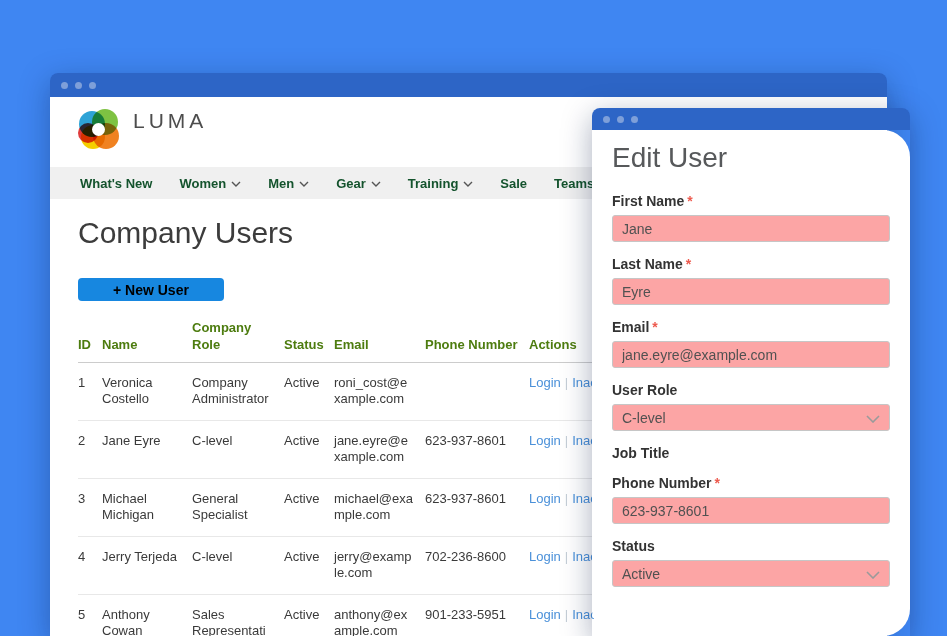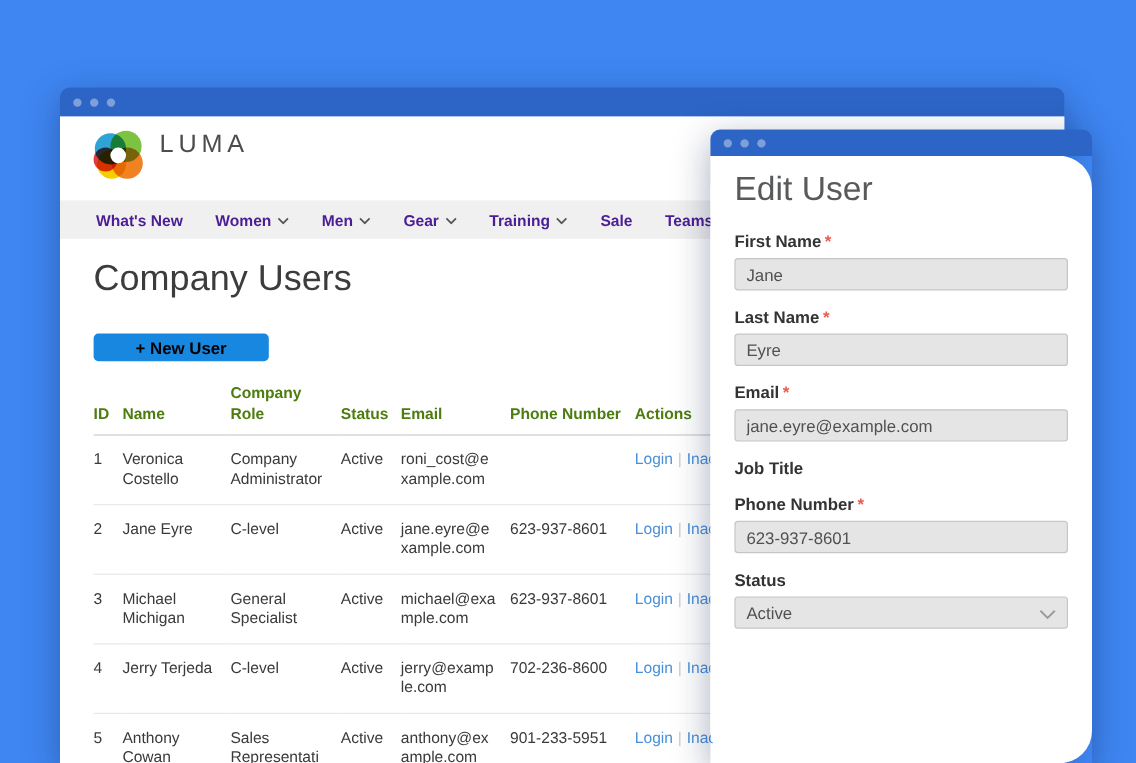--- a/index.html
+++ b/index.html
@@ -30,21 +30,21 @@
   .li-yellow { width:24px; height:24px; left:3px;  bottom:1px; background:#f5ce00; }
   .li-orange { width:26px; height:26px; right:0;   bottom:1px; background:#f08221; }
   .li-red    { width:20px; height:20px; left:0;    bottom:7px; background:#e03c3c; }
   .logo-hole { position:absolute; width:13px; height:13px; left:14px; top:14px; border-radius:50%; background:#fff; }
   .brand { font-size:21px; letter-spacing:4px; color:#4d4d4d; font-weight:400; }
 
   .nav-bar {
     margin-top:10px; height:32px; background:var(--navbar-bg,#f0f0f0);
     display:flex; align-items:center; gap:27px; padding-left:30px;
   }
-  .nav-item { display:flex; align-items:center; gap:5px; font-size:13px; font-weight:700; color:#4c1d95; cursor:pointer; }
+  .nav-item { display:flex; align-items:center; gap:5px; font-size:13px; font-weight:700; color:#14532d; cursor:pointer; }
   .caret { display:inline-flex; margin-top:2px; }
 
   .page-title { font-size:30px; font-weight:400; color:#3c3c3c; margin:17px 0 0 28px; }
 
   .new-user-btn {
     margin:28px 0 0 28px; height:23px; padding:0 35px;
     background:var(--accent,#1787e0); color:#000000; font-size:14px; font-weight:700;
     border:none; border-radius:4px; font-family:"Liberation Sans",sans-serif; cursor:pointer;
   }
 
@@ -68,21 +68,21 @@
   .modal-window { left:592px; top:108px; width:318px; height:528px; z-index:10; }
   .modal-window .titlebar { height:22px; }
   .modal-body { background:#fff; height:506px; padding:7px 20px 20px; overflow:hidden;border-radius:27px; }
   .modal-title { font-size:28px; font-weight:300; color:#57595b; margin:5px 0 19px; }
 
   .field { margin-bottom:14px; }
   .field-label { font-size:14px; font-weight:700; color:#333; margin-bottom:6px; }
   .req { color:var(--required,#ed5a4e); margin-left:3px; }
   .text-input, .select-box {
     width:278px; height:27px; border:1px solid #c6c6c6; border-radius:3px;
-    background:#e5e5e5; font-size:14px; color:#515151; padding:0 9px;
+    background:#fca5a5; font-size:14px; color:#515151; padding:0 9px;
     font-family:"Liberation Sans",sans-serif;
   }
   .text-input { display:block; }
   .select-box { display:flex; align-items:center; justify-content:space-between; cursor:pointer; }
 </style>
 </head>
 <body>
 
 <div class="window main-window">
   <div class="titlebar">
@@ -251,20 +251,29 @@
     <div class="field">
       <div class="field-label"><span>Last Name</span><span class="req">*</span></div>
       <input class="text-input" type="text" value="Eyre" style="">
     </div>
 
     <div class="field">
       <div class="field-label"><span>Email</span><span class="req">*</span></div>
       <input class="text-input" type="text" value="jane.eyre@example.com" style="">
     </div>
 
+    <div class="field">
+      <div class="field-label"><span>User Role</span></div>
+      <div class="select-box">
+        <span>C-level</span>
+        <span><svg width="14" height="8" viewBox="0 0 14 8">
+              <polyline points="1,1 7,7 13,1" fill="none" stroke="#9a9a9a" stroke-width="1.6"></polyline>
+            </svg></span>
+      </div>
+    </div>
 
     <div class="field">
       <div class="field-label"><span>Job Title</span></div>
     </div>
 
     <div class="field">
       <div class="field-label"><span>Phone Number</span><span class="req">*</span></div>
       <input class="text-input" type="text" value="623-937-8601" style="">
     </div>
 

